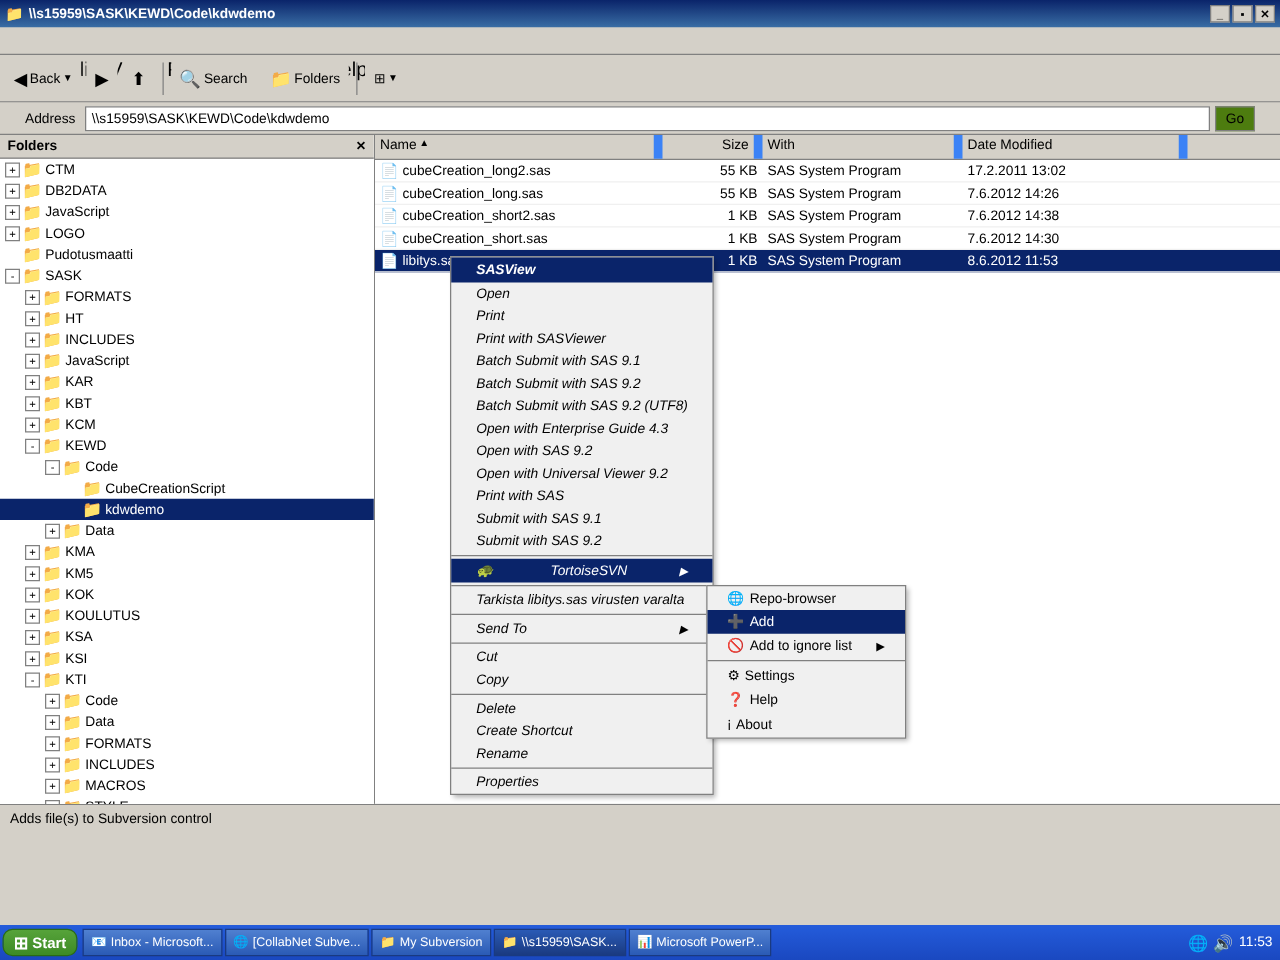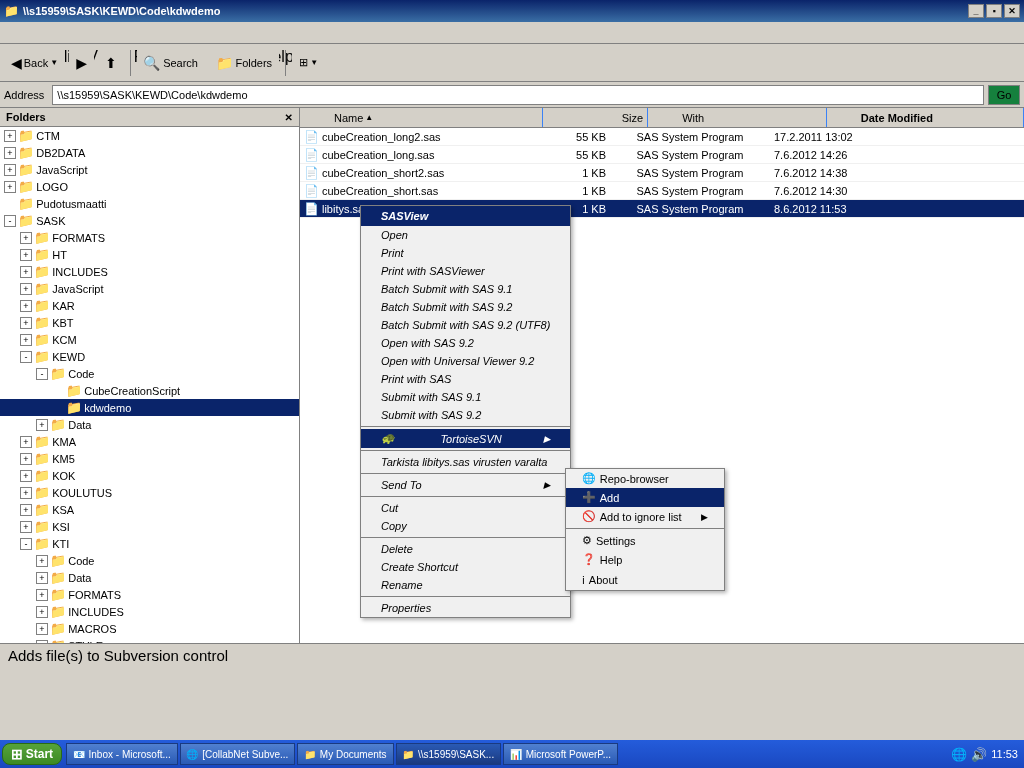--- a/index.html
+++ b/index.html
@@ -64,36 +64,36 @@
       height: 30px;
     }
     .tb-sep { width: 1px; height: 26px; background: #808080; margin: 0 2px; }
 
     
     #addressbar {
       background: #d4d0c8;
       height: 26px;
       display: flex;
       align-items: center;
-      padding: 2px 4px;
+      padding: 2px 20px;
       border-bottom: 1px solid #808080;
       gap: 4px;
     }
     #addressbar .addr-label { font-size: 11px; margin-right: 4px; }
     #addr-input {
       flex: 1;
       height: 20px;
       border: 1px solid #808080;
       background: white;
       font-size: 11px;
       padding: 0 4px;
     }
     #go-btn {
       width: 32px; height: 20px;
-      background: #15803d;
+      background: #4d7c0f;
       border: 1px solid #808080;
       cursor: pointer;
       font-size: 11px;
       display: flex; align-items: center; justify-content: center;
     }
 
     
     #main {
       display: flex;
       height: calc(768px - 22px - 22px - 38px - 26px - 23px - 28px);
@@ -149,60 +149,59 @@
     #file-list-header {
       display: flex;
       background: #d4d0c8;
       border-bottom: 1px solid #808080;
       position: sticky; top: 0;
       height: 20px;
     }
     .col-header {
       padding: 2px 4px;
       font-size: 11px;
-      border-right: 1px solid #3b82f6;
-      display: flex; align-items: center;
+      border-right: 7px solid #3b82f6;
+      display: flex; 
       cursor: pointer;
       user-select: none;
-      margin-left: 30px;
     }
     .col-name { width: 230px; }
     .col-size { width: 80px; justify-content: flex-end; }
     .col-type { width: 160px; }
-    .col-date { width: 180px; font-weight: bold; }
+    .col-date { width: 180px; }
 
     .file-row {
       display: flex;
       align-items: center;
       height: 18px;
       border-bottom: 1px solid #f0f0f0;
       cursor: pointer;
     }
     .file-row.selected { background: #0a246a; color: white; }
     .file-cell { padding: 1px 4px; font-size: 11px; overflow: hidden; text-overflow: ellipsis; white-space: nowrap; }
     .fc-name { width: 230px; display: flex; align-items: center; gap: 3px; }
     .fc-size { width: 80px; text-align: right; }
-    .fc-type { width: 160px; text-align: center; }
+    .fc-type { width: 160px; }
     .fc-date { width: 180px; }
     .file-icon { font-size: 12px; flex-shrink: 0; }
 
     
     #folders-panel::-webkit-scrollbar { width: 16px; }
     #folders-panel::-webkit-scrollbar-track { background: #d4d0c8; }
     #folders-panel::-webkit-scrollbar-thumb { background: #a0a0a0; border: 1px solid #808080; }
 
     
     #statusbar {
       background: #d4d0c8;
       height: 23px;
       display: flex;
       align-items: center;
       padding: 0 8px;
       border-top: 1px solid #808080;
-      font-size: 15px;
+      font-size: 11px;
     }
 
     
     #taskbar {
       background: linear-gradient(to bottom, #245cdb, #1a48c0);
       height: 28px;
       display: flex;
       align-items: center;
       padding: 0 2px;
       position: fixed;
@@ -587,20 +586,21 @@
 </div>
 
 <div class="context-menu" id="context-menu-main" style="left: 360px; top: 205px; font-style: italic;">
   <div class="ctx-header">SASView</div>
   <div class="ctx-item">Open</div>
   <div class="ctx-item">Print</div>
   <div class="ctx-item">Print with SASViewer</div>
   <div class="ctx-item">Batch Submit with SAS 9.1</div>
   <div class="ctx-item">Batch Submit with SAS 9.2</div>
   <div class="ctx-item">Batch Submit with SAS 9.2 (UTF8)</div>
+  <div class="ctx-item">Open with Enterprise Guide 4.3</div>
   <div class="ctx-item">Open with SAS 9.2</div>
   <div class="ctx-item">Open with Universal Viewer 9.2</div>
   <div class="ctx-item">Print with SAS</div>
   <div class="ctx-item">Submit with SAS 9.1</div>
   <div class="ctx-item">Submit with SAS 9.2</div>
   <div class="ctx-sep"></div>
   <div class="ctx-item has-sub selected-item">
     <span style="font-size:11px; margin-right:4px;">🐢</span>TortoiseSVN
   </div>
   <div class="ctx-sep"></div>
@@ -660,21 +660,21 @@
   <div class="taskbar-item">
     <span>📧</span>
     <span>Inbox - Microsoft...</span>
   </div>
   <div class="taskbar-item">
     <span>🌐</span>
     <span>[CollabNet Subve...</span>
   </div>
   <div class="taskbar-item">
     <span>📁</span>
-    <span>My Documents</span>
+    <span>My Subversion</span>
   </div>
   <div class="taskbar-item active">
     <span>📁</span>
     <span>\\s15959\SASK...</span>
   </div>
   <div class="taskbar-item">
     <span>📊</span>
     <span>Microsoft PowerP...</span>
   </div>
   <div id="taskbar-right">

